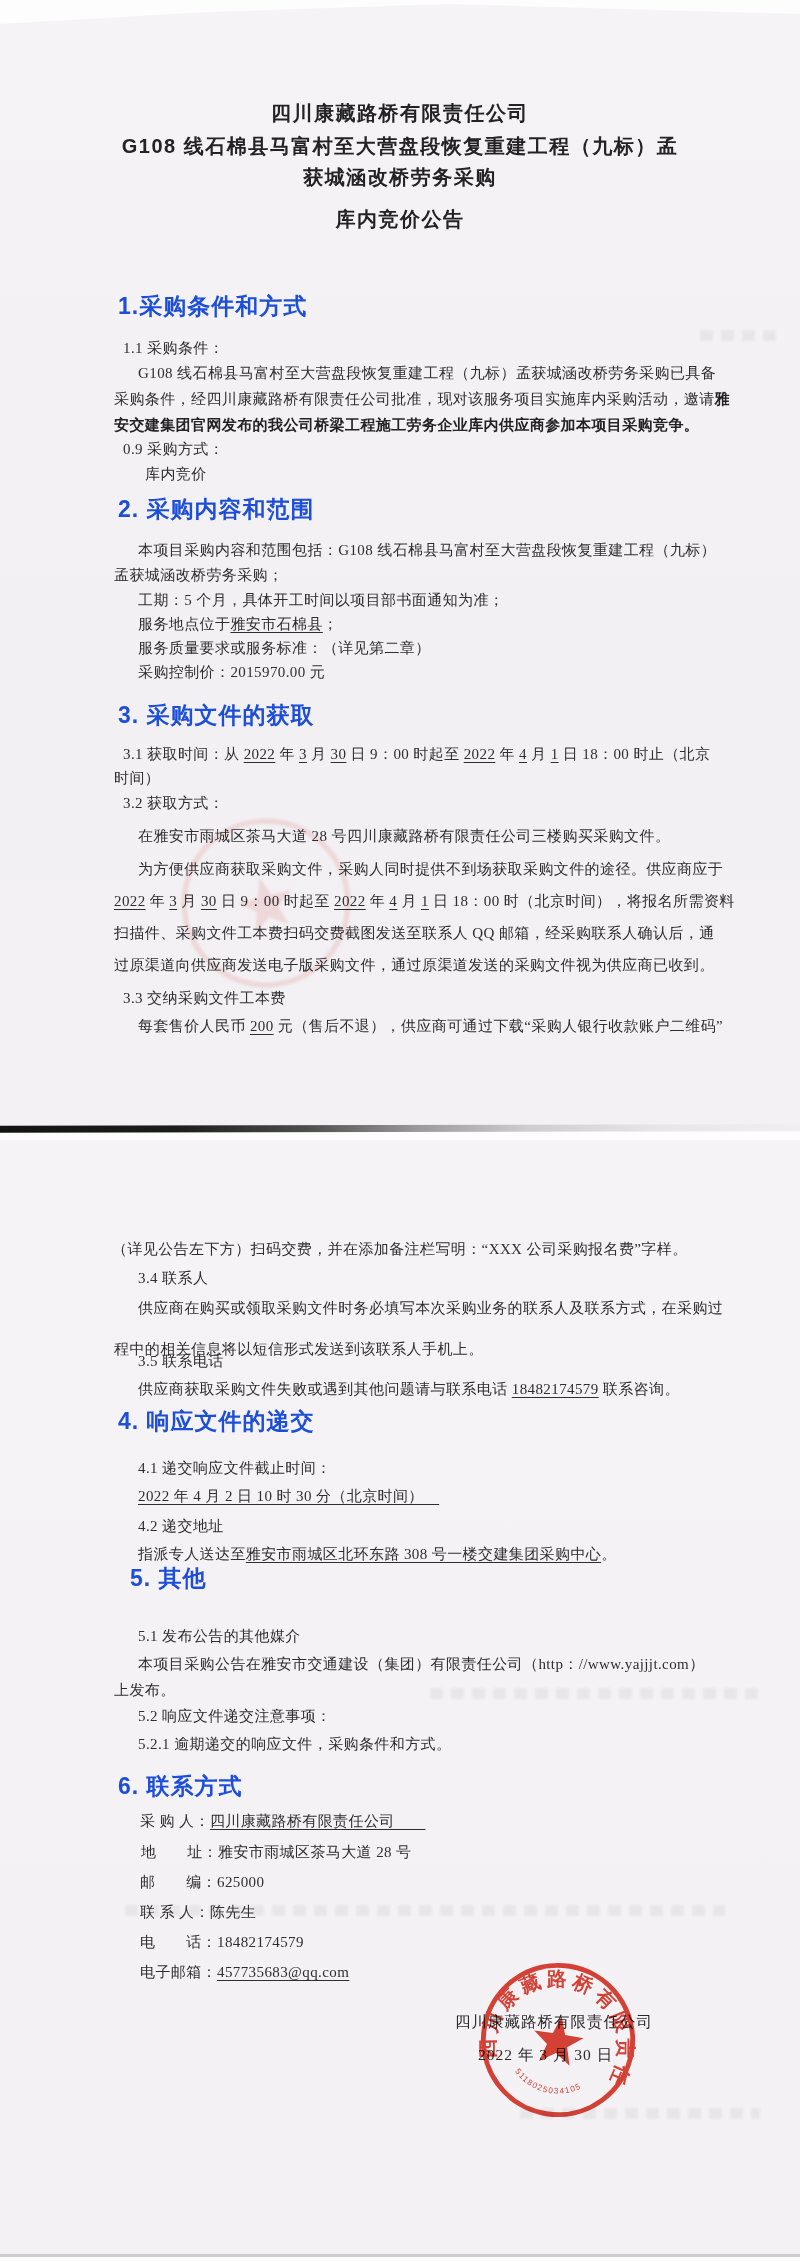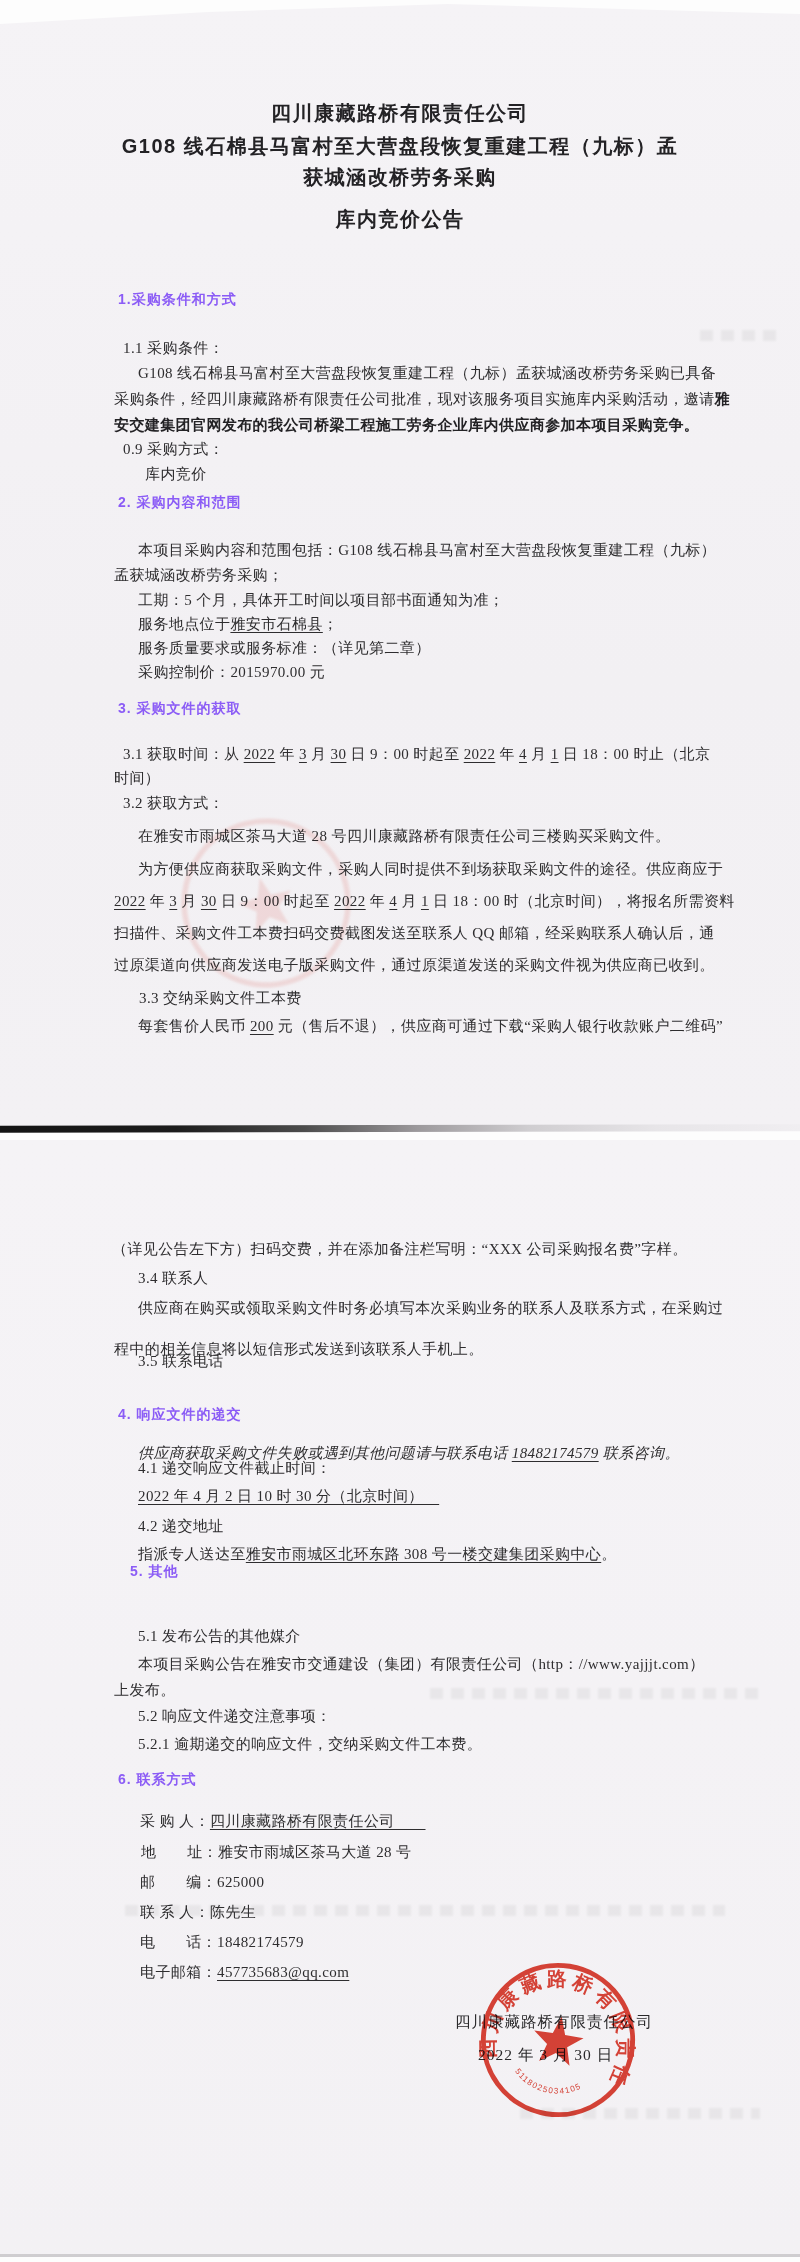--- a/index.html
+++ b/index.html
@@ -31,21 +31,21 @@
   }
   .ln .u{text-decoration:underline;text-underline-offset:3px;text-decoration-thickness:1px;}
   .ln .b{font-weight:700;color:#232225;}
   .title{
     left:0;width:800px;text-align:center;
     font-family:"Liberation Sans","DejaVu Sans",sans-serif;
     font-weight:700;font-size:20px;letter-spacing:1.5px;color:#232225;
   }
   .heading{
     font-family:"Liberation Sans","DejaVu Sans",sans-serif;
-    font-weight:700;font-size:14px;letter-spacing:1px;color:#8b5cf6;
+    font-weight:700;font-size:23px;letter-spacing:1px;color:#1d4ed8;
   }
   .sig{font-size:15.5px;letter-spacing:1px;color:#29282a;}
   .stamp{
     position:absolute;color:#dc3527;mix-blend-mode:multiply;
   }
   #stamp-main{left:476px;top:1958px;width:164px;height:164px;opacity:.92;transform:rotate(9deg);}
   #stamp-bleed{left:176px;top:813px;width:180px;height:180px;opacity:.13;transform:rotate(-14deg);filter:blur(1.1px);}
   .smudge{
     position:absolute;height:11px;opacity:.06;filter:blur(1.2px);
     background:repeating-linear-gradient(90deg,#3a3a3a 0 13px,transparent 13px 21px);
@@ -86,42 +86,42 @@
 
 <div class="ln heading" style="left:118px;top:700px;text-align:right;"><span>3. 采购文件的获取</span></div>
 <div class="ln" style="left:123px;top:745px;"><span>3.1 获取时间：从 </span><span class="u">2022</span><span> 年 </span><span class="u">3</span><span> 月 </span><span class="u">30</span><span> 日 9：00 时起至 </span><span class="u">2022</span><span> 年 </span><span class="u">4</span><span> 月 </span><span class="u">1</span><span> 日 18：00 时止（北京</span></div>
 <div class="ln" style="left:114px;top:769px;"><span>时间）</span></div>
 <div class="ln" style="left:123px;top:794px;"><span>3.2 获取方式：</span></div>
 <div class="ln" style="left:138px;top:827px;"><span>在雅安市雨城区茶马大道 28 号四川康藏路桥有限责任公司三楼购买采购文件。</span></div>
 <div class="ln" style="left:138px;top:860px;"><span>为方便供应商获取采购文件，采购人同时提供不到场获取采购文件的途径。供应商应于</span></div>
 <div class="ln" style="left:114px;top:892px;"><span class="u">2022</span><span> 年 </span><span class="u">3</span><span> 月 </span><span class="u">30</span><span> 日 9：00 时起至 </span><span class="u">2022</span><span> 年 </span><span class="u">4</span><span> 月 </span><span class="u">1</span><span> 日 18：00 时（北京时间），将报名所需资料</span></div>
 <div class="ln" style="left:114px;top:924px;"><span>扫描件、采购文件工本费扫码交费截图发送至联系人 QQ 邮箱，经采购联系人确认后，通</span></div>
 <div class="ln" style="left:114px;top:956px;"><span>过原渠道向供应商发送电子版采购文件，通过原渠道发送的采购文件视为供应商已收到。</span></div>
-<div class="ln" style="left:139px;top:989px;"><span>3.3 交纳采购文件工本费</span></div>
+<div class="ln" style="left:123px;top:989px;"><span>3.3 交纳采购文件工本费</span></div>
 <div class="ln" style="left:138px;top:1017px;"><span>每套售价人民币 </span><span class="u">200</span><span> 元（售后不退），供应商可通过下载“采购人银行收款账户二维码”</span></div>
 
 <div class="ln" style="left:112px;top:1240px;"><span>（详见公告左下方）扫码交费，并在添加备注栏写明：“XXX 公司采购报名费”字样。</span></div>
 <div class="ln" style="left:138px;top:1269px;"><span>3.4 联系人</span></div>
 <div class="ln" style="left:138px;top:1299px;"><span>供应商在购买或领取采购文件时务必填写本次采购业务的联系人及联系方式，在采购过</span></div>
 <div class="ln" style="left:114px;top:1324px;margin-top:16px;"><span>程中的相关信息将以短信形式发送到该联系人手机上。</span></div>
 <div class="ln" style="left:138px;top:1352px;"><span>3.5 联系电话</span></div>
-<div class="ln" style="left:138px;top:1444px;font-style:italic;"><span>供应商获取采购文件失败或遇到其他问题请与联系电话 </span><span class="u">18482174579</span><span> 联系咨询。</span></div>
+<div class="ln" style="left:138px;top:1380px;"><span>供应商获取采购文件失败或遇到其他问题请与联系电话 </span><span class="u">18482174579</span><span> 联系咨询。</span></div>
 
 <div class="ln heading" style="left:118px;top:1390px;margin-top:16px;"><span>4. 响应文件的递交</span></div>
 <div class="ln" style="left:138px;top:1459px;"><span>4.1 递交响应文件截止时间：</span></div>
 <div class="ln" style="left:138px;top:1487px;"><span class="u">2022 年 4 月 2 日 10 时 30 分（北京时间）　</span></div>
 <div class="ln" style="left:138px;top:1517px;"><span>4.2 递交地址</span></div>
 <div class="ln" style="left:138px;top:1545px;"><span>指派专人送达至</span><span class="u">雅安市雨城区北环东路 308 号一楼交建集团采购中心</span><span>。</span></div>
 
 <div class="ln heading" style="left:118px;top:1563px;margin-left:12px;"><span>5. 其他</span></div>
 <div class="ln" style="left:138px;top:1627px;"><span>5.1 发布公告的其他媒介</span></div>
 <div class="ln" style="left:138px;top:1655px;"><span>本项目采购公告在雅安市交通建设（集团）有限责任公司（http：//www.yajjjt.com）</span></div>
 <div class="ln" style="left:114px;top:1681px;"><span>上发布。</span></div>
 <div class="ln" style="left:138px;top:1707px;"><span>5.2 响应文件递交注意事项：</span></div>
-<div class="ln" style="left:138px;top:1735px;"><span>5.2.1 逾期递交的响应文件，交纳采购文件工本费。</span></div>
+<div class="ln" style="left:138px;top:1735px;"><span>5.2.1 逾期递交的响应文件，采购条件和方式。</span></div>
 
 <div class="ln heading" style="left:118px;top:1771px;"><span>6. 联系方式</span></div>
 <div class="ln" style="left:140px;top:1812px;"><span>采 购 人：</span><span class="u">四川康藏路桥有限责任公司　　</span></div>
 <div class="ln" style="left:141px;top:1843px;"><span>地　　址：雅安市雨城区茶马大道 28 号</span></div>
 <div class="ln" style="left:140px;top:1873px;"><span>邮　　编：625000</span></div>
 <div class="ln" style="left:140px;top:1903px;"><span>联 系 人：陈先生</span></div>
 <div class="ln" style="left:140px;top:1933px;"><span>电　　话：18482174579</span></div>
 <div class="ln" style="left:140px;top:1963px;"><span>电子邮箱：</span><span class="u">457735683@qq.com</span></div>
 
 <div class="ln sig" style="left:455px;top:2012px;"><span>四川康藏路桥有限责任公司</span></div>

